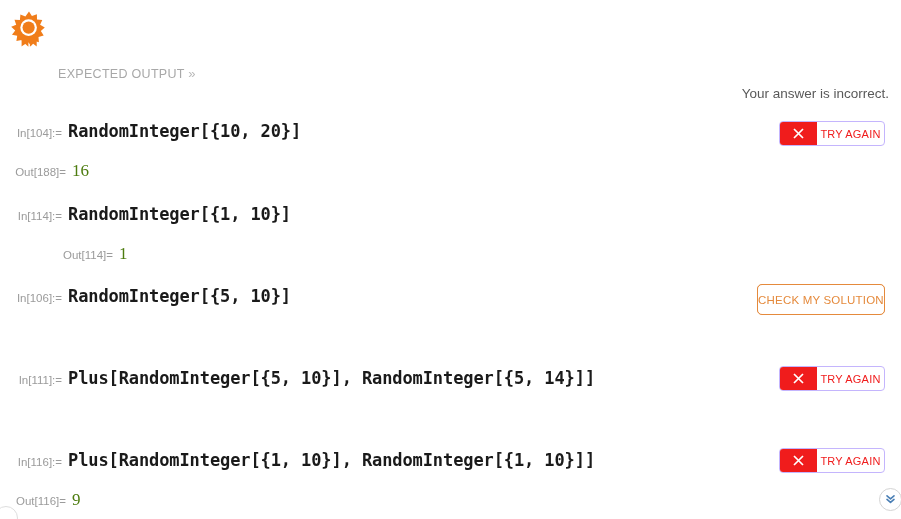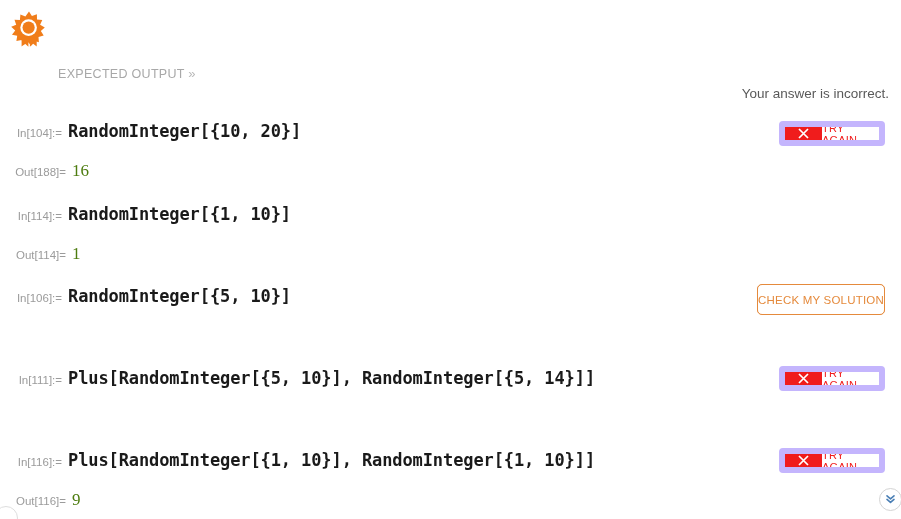--- a/index.html
+++ b/index.html
@@ -122,21 +122,21 @@
     color: #4d7c0f;
     padding-left: 6px;
     vertical-align: baseline;
   }
 
   
   .btn-try-again {
     position: absolute;
     width: 106px;
     height: 25px;
-    border: 6px solid #c4b5fd;
+    border: 1px solid #c4b5fd;
     border-radius: 4px;
     box-sizing: border-box;
     background: #ffffff;
     overflow: hidden;
     cursor: pointer;
     display: flex;
     align-items: stretch;
   }
   .btn-try-again .x-box {
     width: 37px;
@@ -164,21 +164,21 @@
     height: 31px;
     border: 1px solid #e58a3c;
     border-radius: 5px;
     box-sizing: border-box;
     background: #ffffff;
     color: #e58a3c;
     font-size: 11.5px;
     letter-spacing: 0.2px;
     display: flex;
     align-items: center;
-    justify-content: center;
+    justify-content: flex-start;
     cursor: pointer;
     font-family: "Liberation Sans", sans-serif;
   }
 
   
   .scroll-down-btn {
     position: absolute;
     left: 879px;
     top: 488px;
     width: 23px;
@@ -252,21 +252,21 @@
         </svg>
       </span>
       <span class="ta-label">TRY AGAIN</span>
     </div>
   </div>
 
   <div class="cell-group" style="top:82px; height:82px;">
     <div class="in-row" style="top:12px;">
       <span class="io-label in-label">In[114]:=</span><span class="code-text">RandomInteger[{1, 10}]</span>
     </div>
-    <div class="out-row" style="top:52px;">
+    <div class="out-row" style="top:52px;padding-left:47px;">
       <span class="io-label out-label">Out[114]=</span><span class="out-text">1</span>
     </div>
     <div class="btn-check" style="left:757px; top:92px;">
       <span>CHECK MY SOLUTION</span>
     </div>
   </div>
 
   <div class="cell-group" style="top:164px; height:82px;">
     <div class="in-row" style="top:12px;">
       <span class="io-label in-label">In[106]:=</span><span class="code-text">RandomInteger[{5, 10}]</span>

